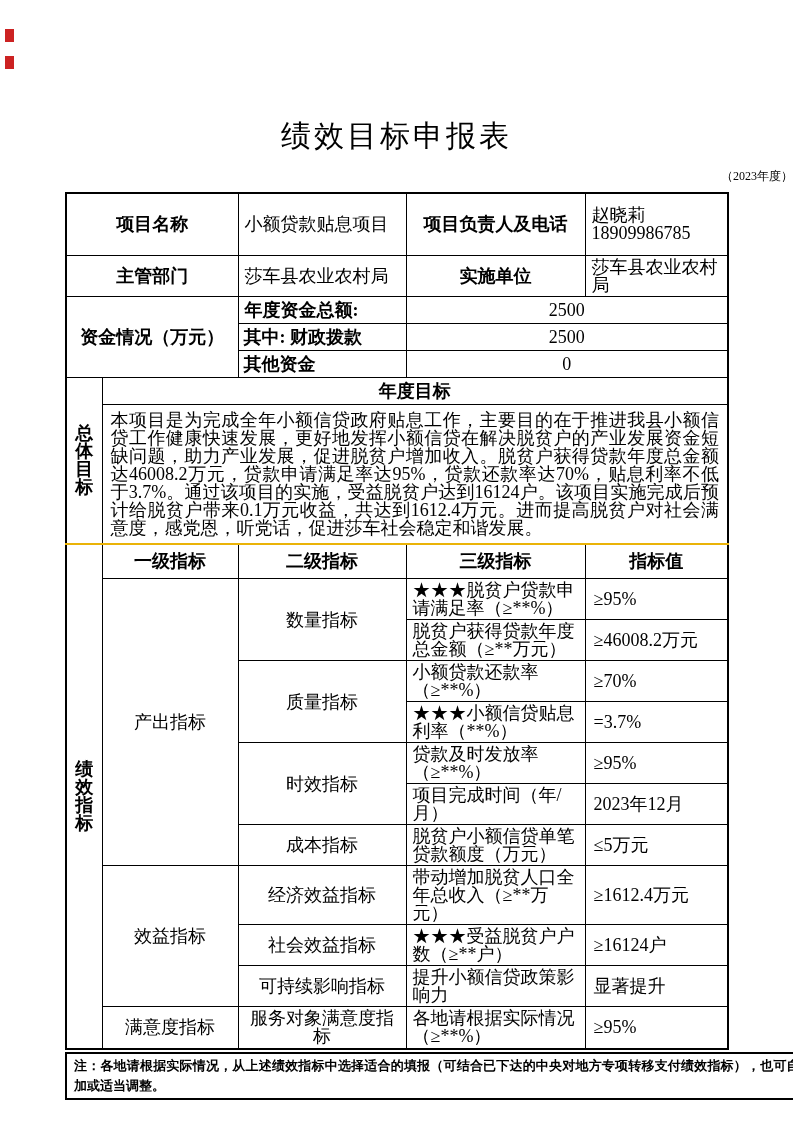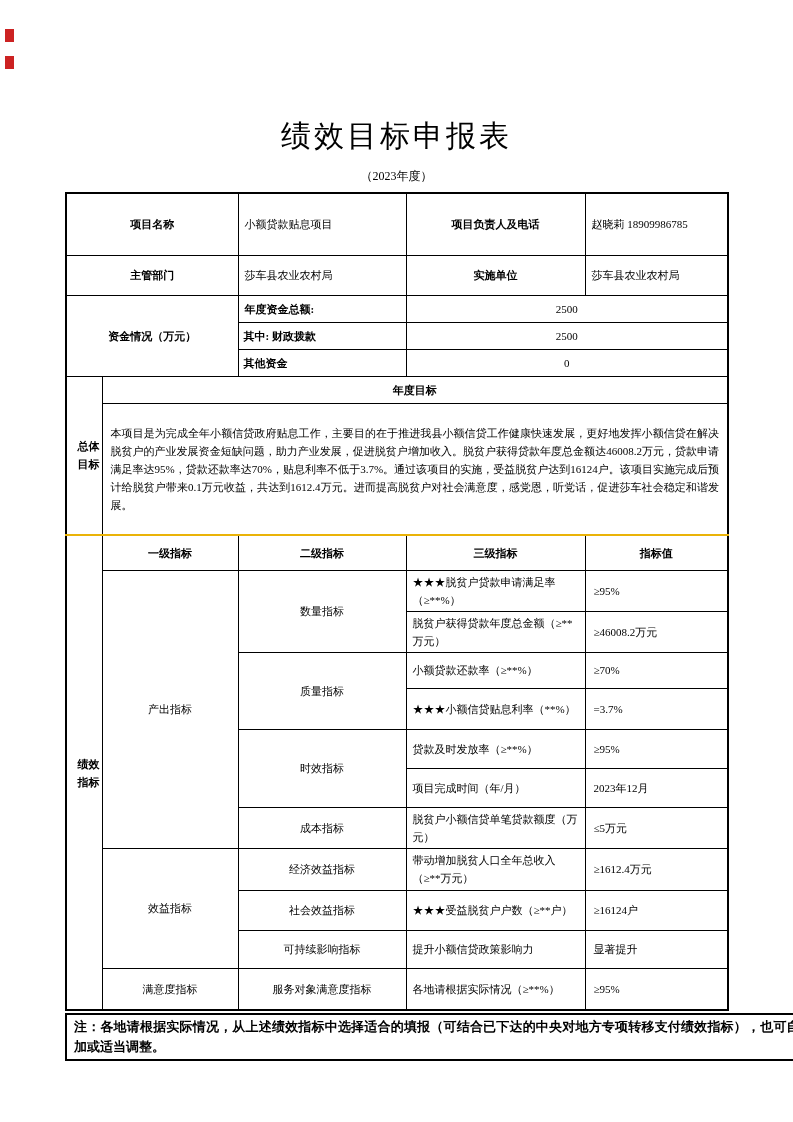--- a/index.html
+++ b/index.html
@@ -8,35 +8,35 @@
     font-family:"Liberation Serif","DejaVu Serif",serif;
     position:relative;overflow:hidden;
   }
   .red-mark{position:absolute;left:5px;width:9px;height:13px;background:#c22;}
   #red-mark-1{top:29px;}
   #red-mark-2{top:56px;}
   .title{
     text-align:center;font-size:30px;font-weight:normal;
     padding-top:116px;letter-spacing:3px;
   }
-  .subtitle{text-align:center;font-size:12px;margin-top:11px;}
+  .subtitle{text-align:right;font-size:12px;margin-top:11px;}
   table.main{
     border-collapse:collapse;table-layout:fixed;
     width:662px;margin:7px 0 0 65px;border:2px solid #000;
   }
   table.main td{
-    border:1px solid #000;font-size:11px;line-height:18px;
+    border:1px solid #000;font-size:18px;line-height:18px;
     padding:2px 5px;vertical-align:middle;overflow:hidden;
   }
   .b{font-weight:bold;}
   .c{text-align:center;}
   .r{text-align:left;padding-right:3px !important;}
   .l{text-align:left;padding-left:6px !important;}
   .side{
-    font-weight:bold;text-align:right;font-size:13.5px;
+    font-weight:bold;text-align:center;font-size:13.5px;
     line-height:19px;padding:2px !important;word-break:break-all;
   }
   .goal-text{
     line-height:20px;font-size:12.5px;text-align:justify;
     padding:6px 8px !important;vertical-align:middle;
   }
   tr.split td{border-top:2px solid #eab308;}
   .val{padding-left:8px !important;}
   .note-box{
     width:770px;margin:2px 0 0 65px;box-sizing:border-box;

